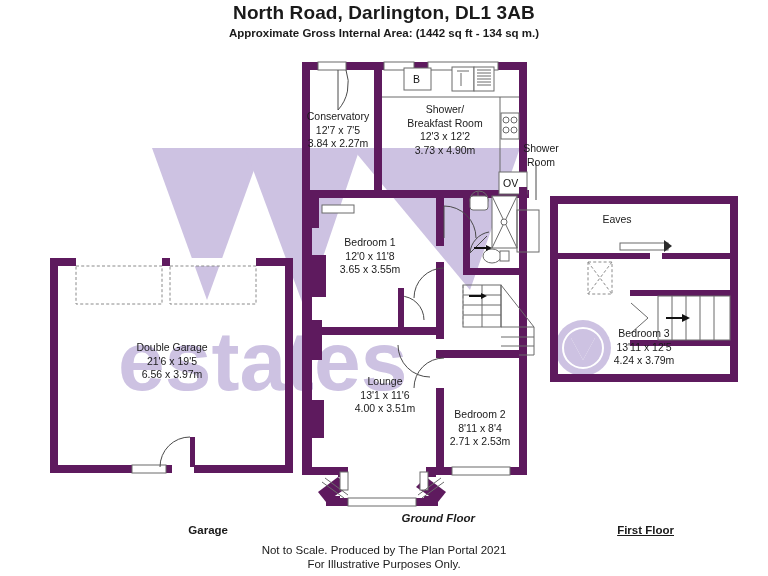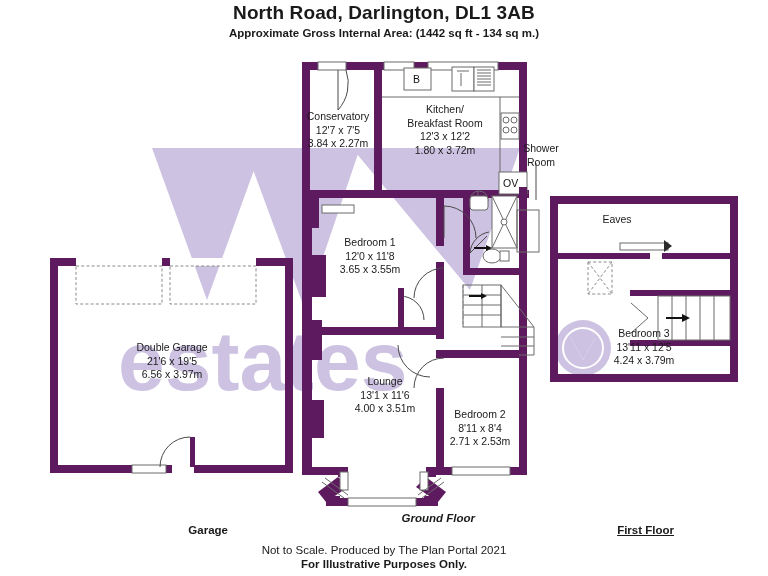--- a/index.html
+++ b/index.html
@@ -19,21 +19,21 @@
     text-align:center;font-size:19px;font-weight:bold;letter-spacing:.1px;
   }
   .subtitle{
     position:absolute;left:0;top:27px;width:768px;
     text-align:center;font-size:11.5px;font-weight:bold;
   }
 
   
   .floorcap{position:absolute;font-size:11.5px;font-weight:bold;text-align:right;}
   .footer1{position:absolute;left:0;top:544px;width:768px;text-align:center;font-size:11.5px;}
-  .footer2{position:absolute;left:0;top:558px;width:768px;text-align:center;font-size:11.5px;font-weight:bold;}
+  .footer2{position:absolute;left:0;top:558px;width:768px;text-align:center;font-size:11.5px;font-weight:normal;}
 
   
   svg.plan{position:absolute;left:0;top:0;width:768px;height:576px;}
   .wall{fill:#5E1A5E;}
   .thin{fill:none;stroke:#6b6b6b;stroke-width:1;}
   .thin2{fill:#ffffff;stroke:#6b6b6b;stroke-width:1;}
   .dash{fill:none;stroke:#8a8a8a;stroke-width:1;stroke-dasharray:3 2.2;}
   .swing{fill:none;stroke:#4a4a4a;stroke-width:1;}
   .lead{fill:none;stroke:#4a4a4a;stroke-width:1;}
   .wm{fill:#cdc2e2;}
@@ -245,24 +245,24 @@
 
   </svg>
 
   <div class="rlabel" style="left:283px;top:110px;width:110px;">
     <span class="nm">Conservatory</span>
     <span class="d1">12'7 x 7'5</span>
     <span class="d2">3.84 x 2.27m</span>
   </div>
 
   <div class="rlabel" style="left:390px;top:103px;width:110px;">
-    <span class="nm">Kitchen/</span>
+    <span class="nm">Shower/</span>
     <span class="nm">Breakfast Room</span>
     <span class="d1">12'3 x 12'2</span>
-    <span class="d2">1.80 x 3.72m</span>
+    <span class="d2">3.73 x 4.90m</span>
   </div>
 
   <div class="rlabel" style="left:310px;top:236px;width:120px;">
     <span class="nm">Bedroom 1</span>
     <span class="d1">12'0 x 11'8</span>
     <span class="d2">3.65 x 3.55m</span>
   </div>
 
   <div class="rlabel" style="left:330px;top:375px;width:110px;">
     <span class="nm">Lounge</span>

